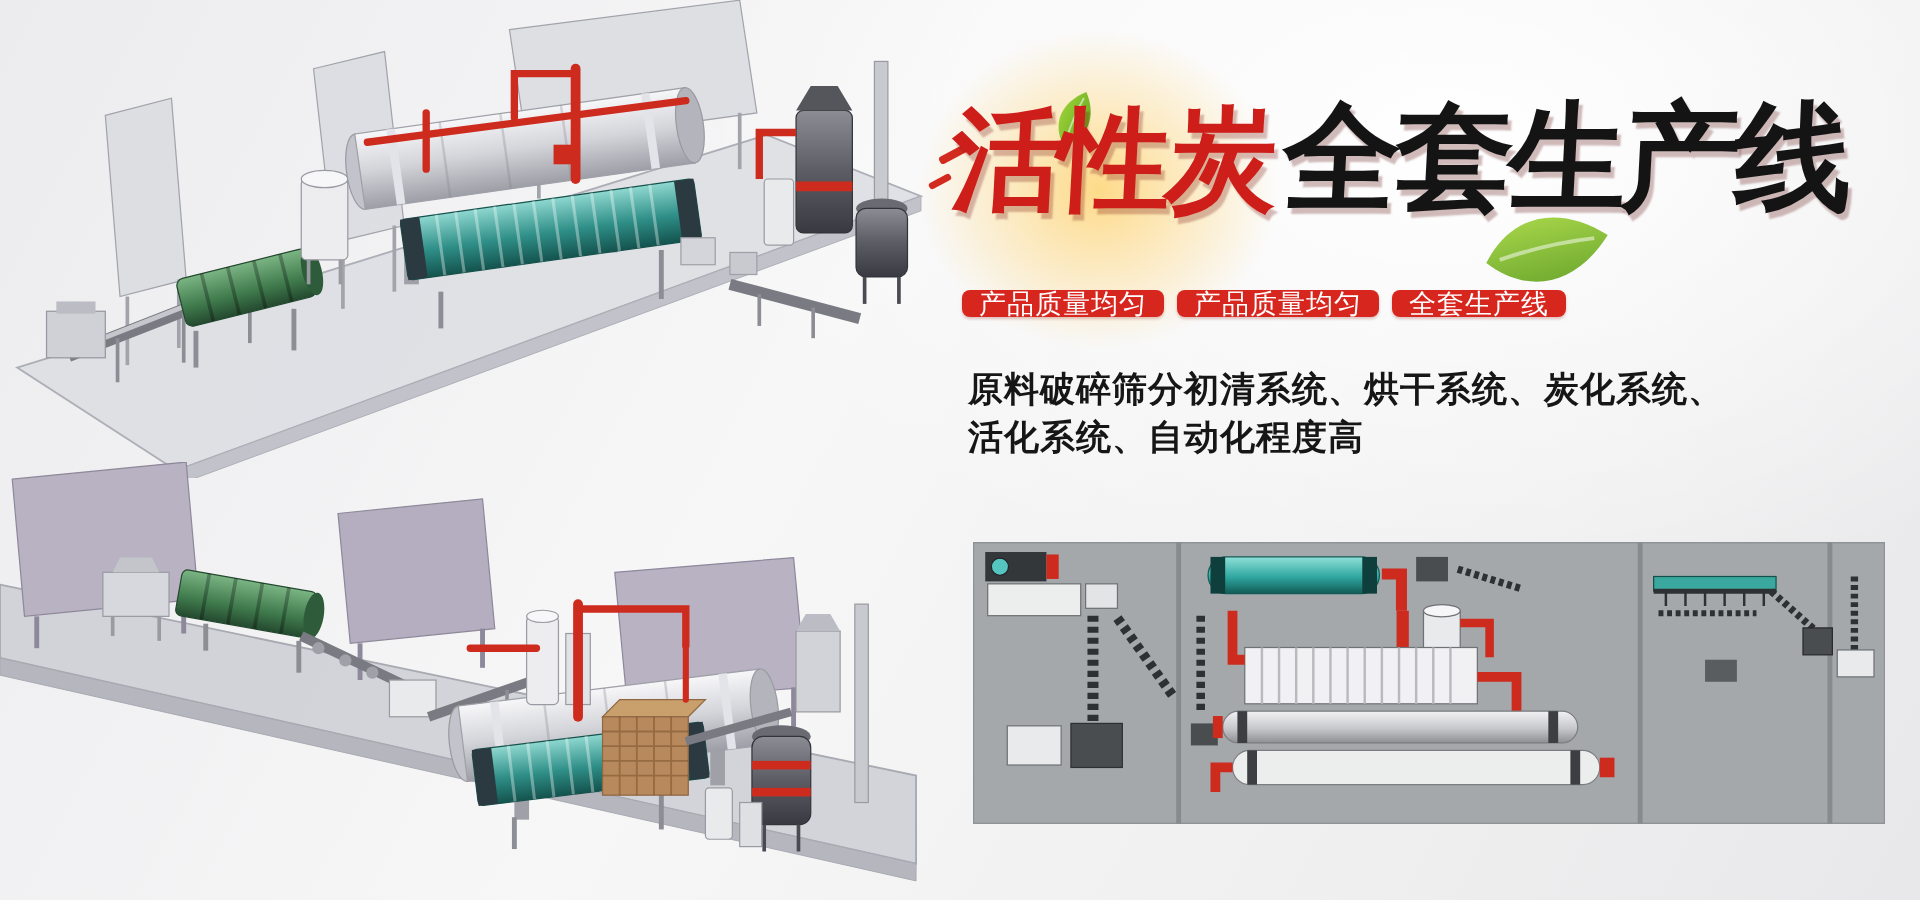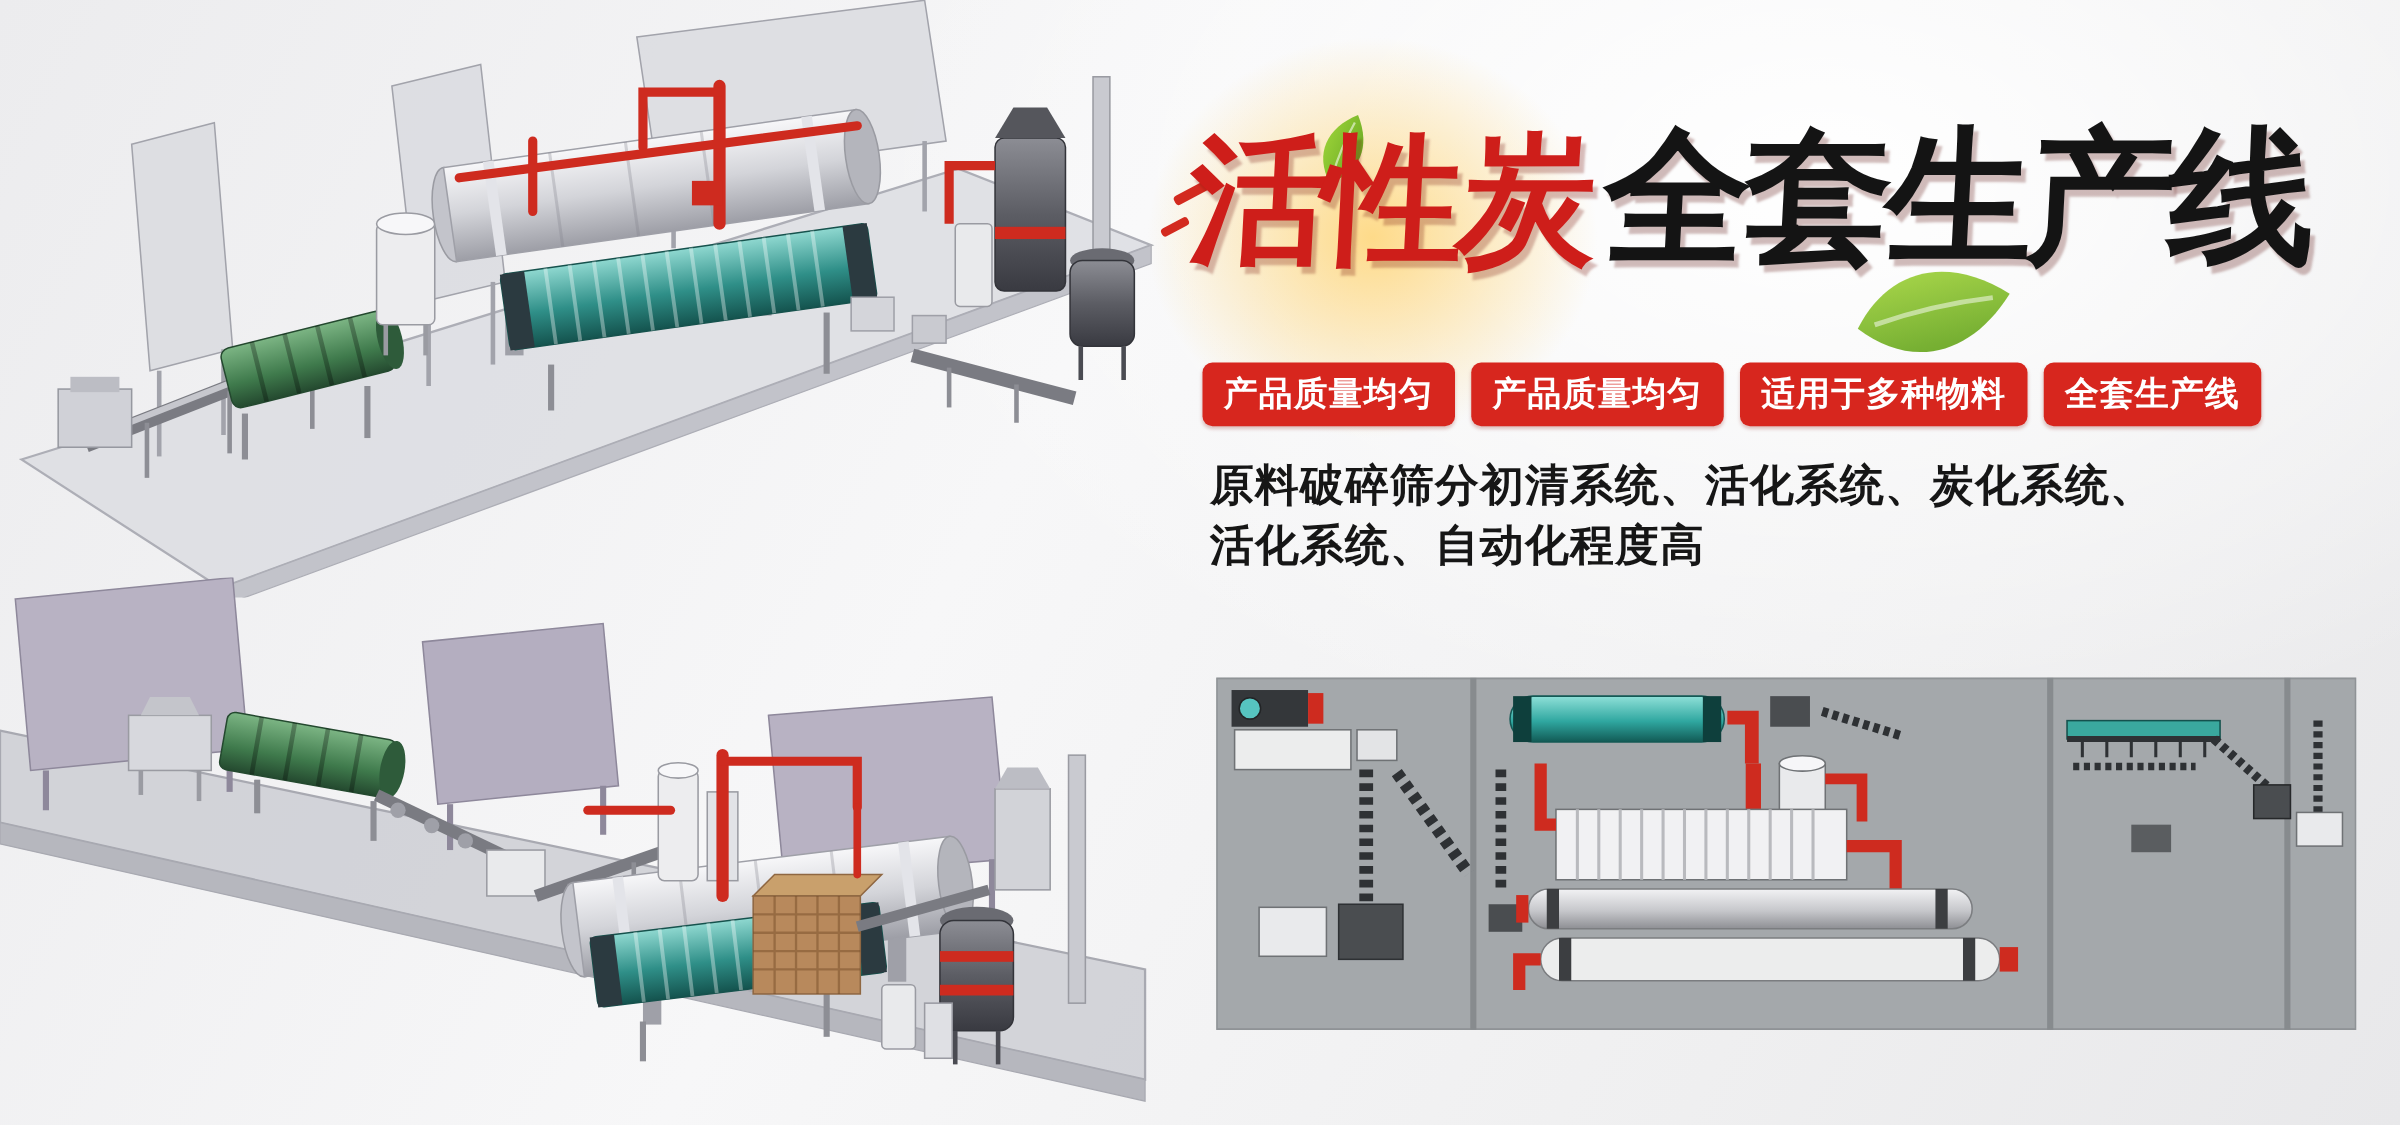--- a/index.html
+++ b/index.html
@@ -36,22 +36,22 @@
     .title .red   { color:#ce1e1a; font-size:112px; text-shadow:4px 6px 2px rgba(120,18,10,.28); }
     .title .black { color:#141414; font-size:118px; margin-left:10px; text-shadow:4px 6px 2px rgba(90,15,10,.28); }
 
     .leaf { position:absolute; z-index:2; }
     .leaf.leaf-small { left:1052px; top:96px;  width:46px; height:46px; transform:rotate(-22deg); }
     .leaf.leaf-big   { left:1498px; top:200px; width:98px; height:98px; transform:rotate(32deg); opacity:.95; }
 
     
     .badges { position:absolute; left:962px; top:290px; display:flex; gap:13px; z-index:3; }
     .badge {
-      background:#d7261e; color:#ffffff; font-weight:700; font-size:27px;
-      line-height:1; padding:12px 17px; border-radius:8px; letter-spacing:1px;
+      background:#d7261e; color:#ffffff; font-weight:400; font-size:27px;
+      line-height:1; padding:0 17px; border-radius:8px; letter-spacing:1px;
       box-shadow:0 2px 3px rgba(140,20,10,.25);
     }
 
     
     .desc { position:absolute; left:968px; top:366px; z-index:3; }
     .desc-bold { font-size:35px; font-weight:800; color:#161616; line-height:1.36; letter-spacing:1px; }
     .desc-gray { margin-top:12px; font-size:33px; font-weight:400; color:#4a4a4a; letter-spacing:1px; }
 
     
     .diagram { position:absolute; left:973px; top:542px; width:912px; height:282px; z-index:3; }
@@ -339,27 +339,26 @@
 
   <div class="title-wrap">
     <div class="title">
       <span class="red">活性炭</span><span class="black">全套生产线</span>
     </div>
   </div>
 
   <div class="badges">
     <div class="badge">产品质量均匀</div>
     <div class="badge">产品质量均匀</div>
-    <div class="badge">适用于多种物料</div>
     <div class="badge">全套生产线</div>
   </div>
 
   <div class="desc">
     <div class="desc-bold">
-      <div>原料破碎筛分初清系统、活化系统、炭化系统、</div>
+      <div>原料破碎筛分初清系统、烘干系统、炭化系统、</div>
       <div>活化系统、自动化程度高</div>
     </div>
   </div>
 
   <svg class="diagram" viewBox="0 0 745 230" aria-hidden="true">
     <defs>
       <linearGradient id="dTeal" x1="0" y1="0" x2="0" y2="1">
         <stop offset="0" stop-color="#8fe0d8"></stop>
           <stop offset=".55" stop-color="#2fa7a0"></stop>
           <stop offset="1" stop-color="#125a55"></stop>

